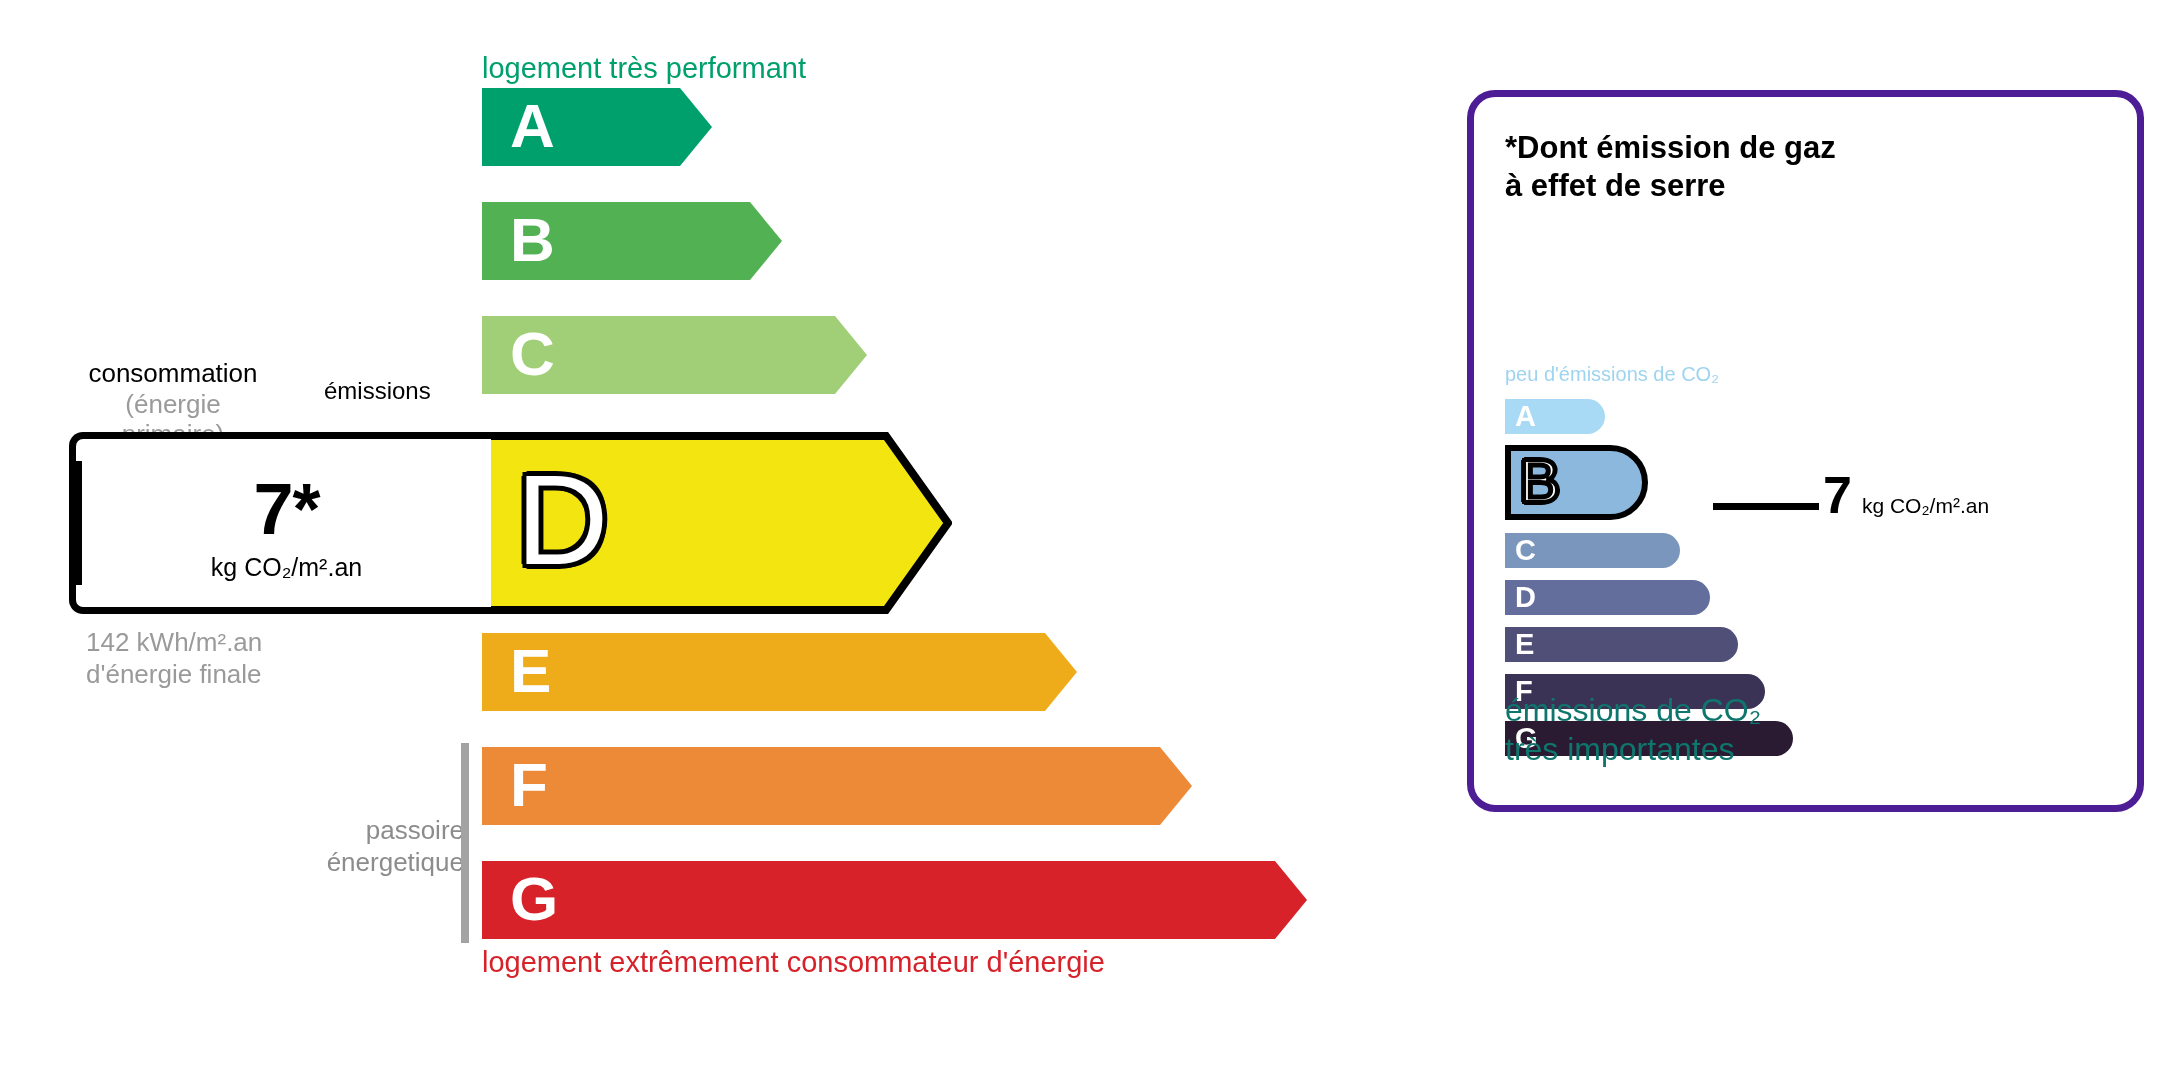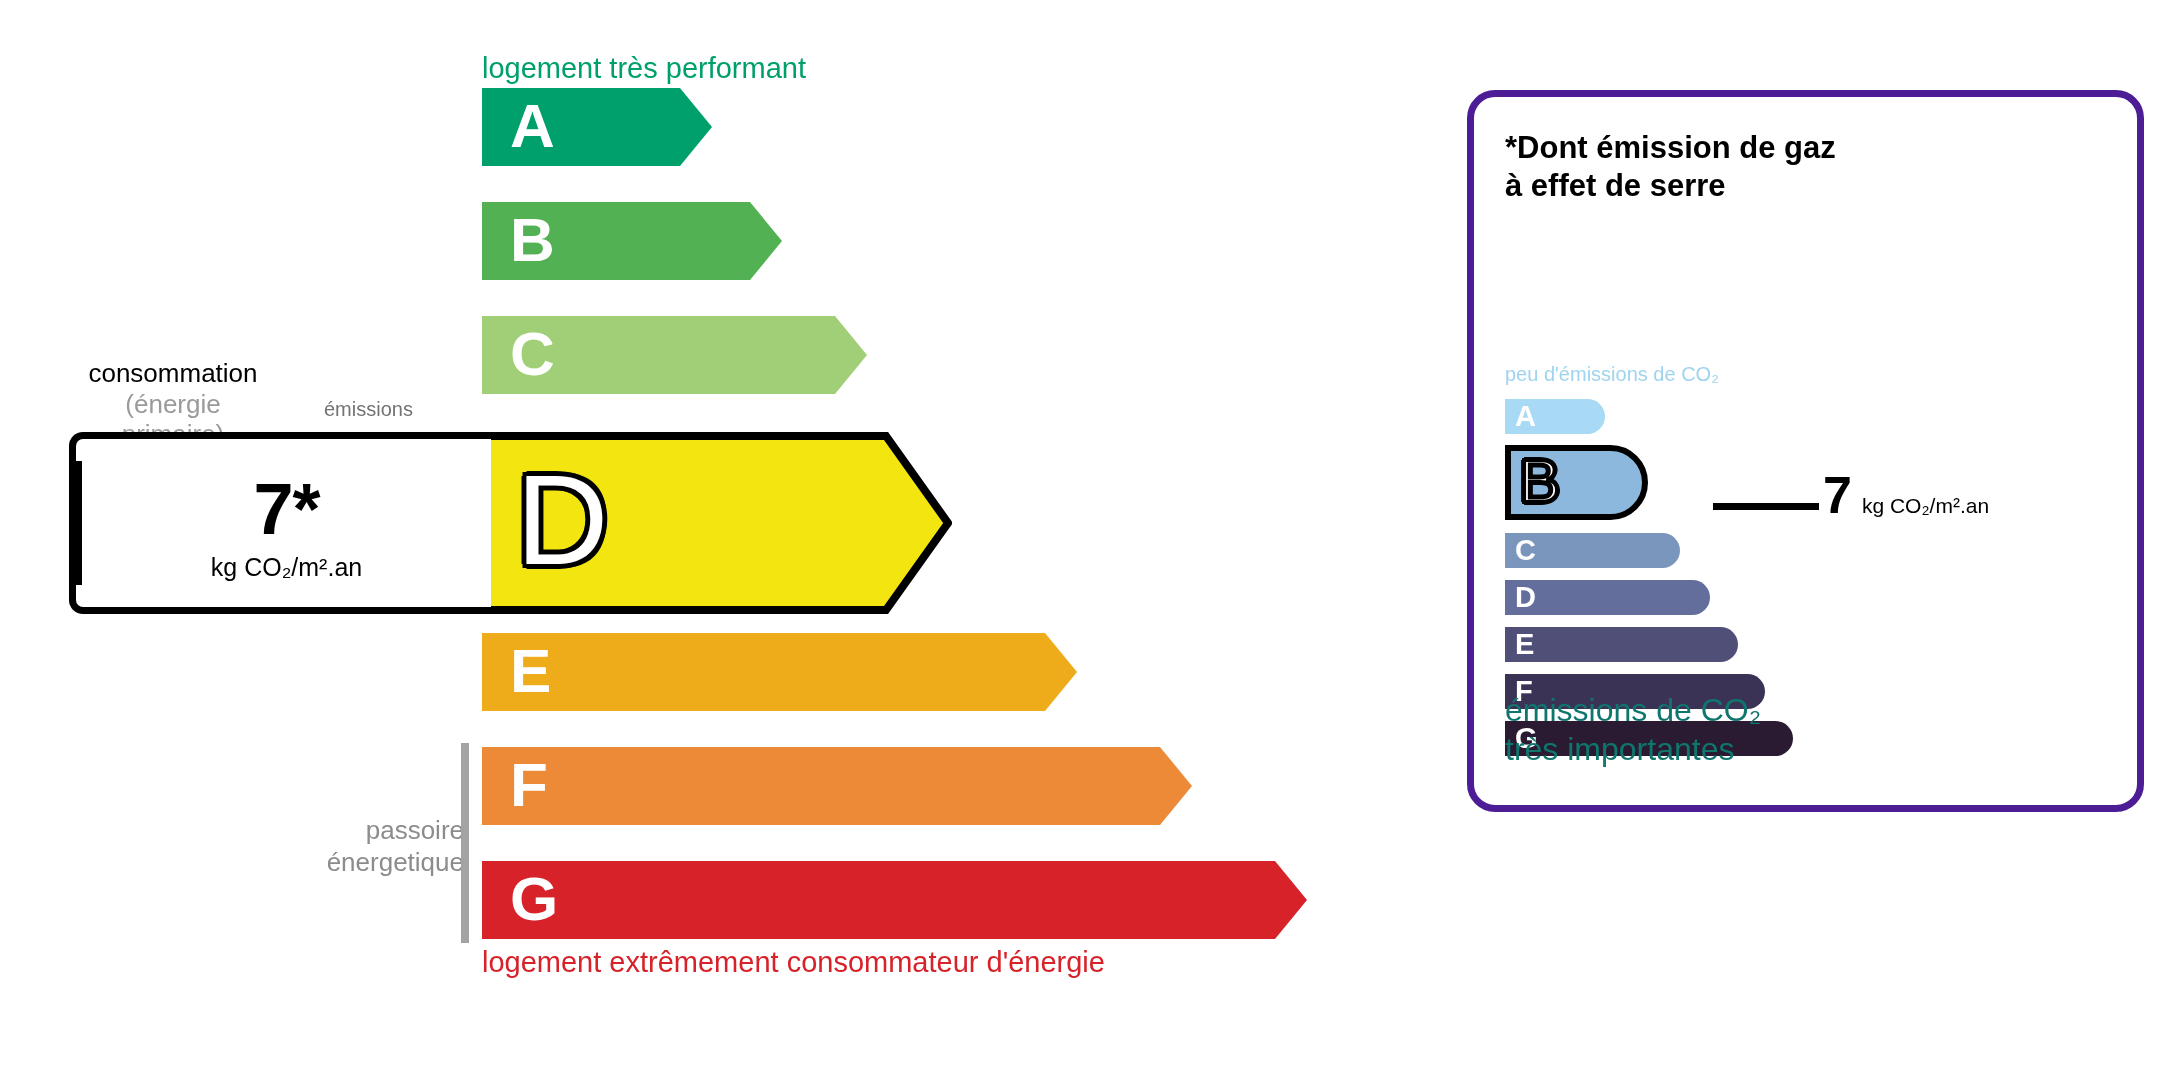--- a/index.html
+++ b/index.html
@@ -140,23 +140,23 @@
     width: 200px;
     text-align: center;
     font-size: 26px;
     color: #000000;
     line-height: 1.18;
   }
   #label-consommation .sub { color: #9a9a9a; }
   #label-emissions {
     position: absolute;
     left: 300px;
-    top: 398px;
-    font-size: 20px;
-    color: #737373;
+    top: 377px;
+    font-size: 24px;
+    color: #000000;
     white-space: nowrap;
   }
 
   
   #final-energy {
     position: absolute;
     left: 62px;
     top: 627px;
     font-size: 26px;
     color: #9a9a9a;
@@ -362,20 +362,24 @@
     <div id="label-emissions">émissions</div>
 
     <div id="value-box">
       <div id="value-divider"></div>
       <div class="value-cell">
         <div class="value-number">7*</div>
         <div class="value-unit">kg CO₂/m².an</div>
       </div>
     </div>
 
+    <div id="final-energy">
+      <div>142 kWh/m².an</div>
+      <div>d'énergie finale</div>
+    </div>
 
     <div id="passoire-label">
       <div>passoire</div>
       <div>énergetique</div>
     </div>
     <div id="passoire-bar"></div>
   </div>
 
   <div id="co2-panel">
 

